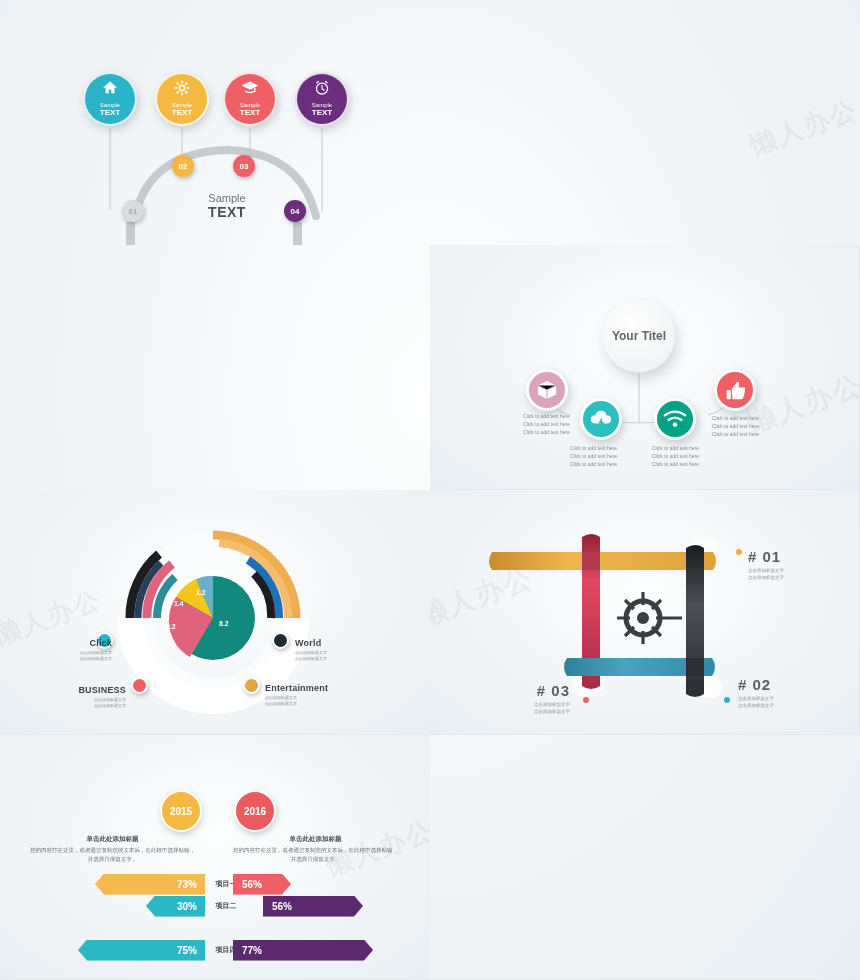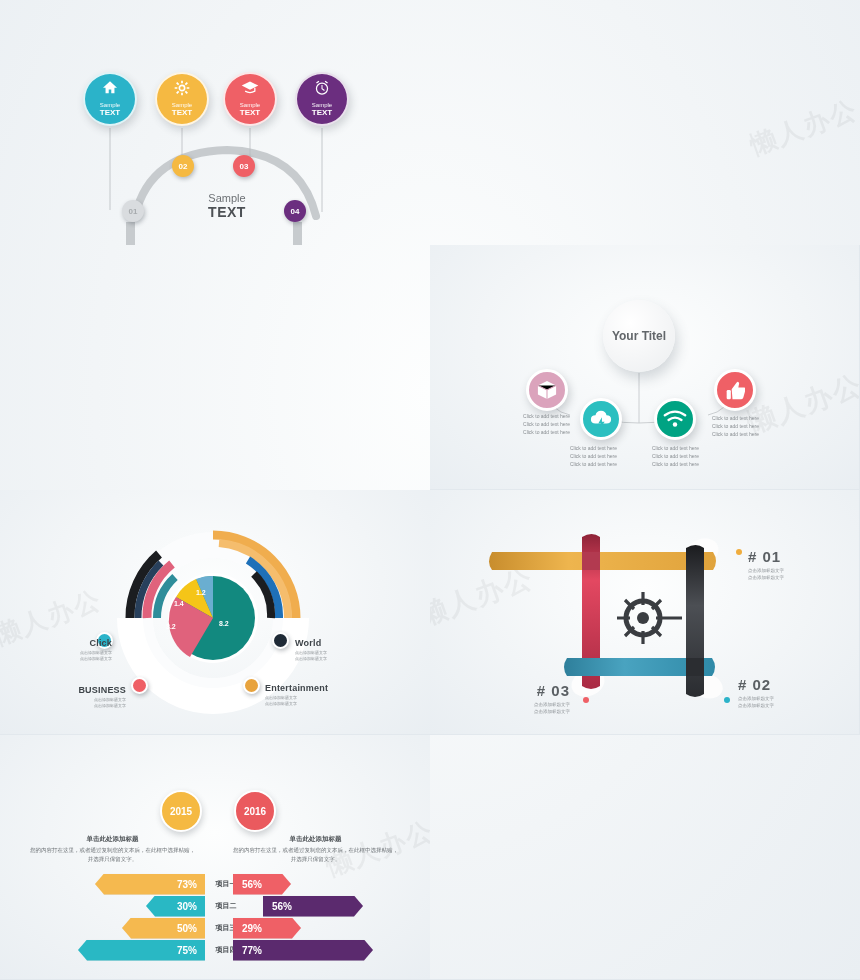--- a/index.html
+++ b/index.html
@@ -601,25 +601,20 @@
       <div class="catlbl" style="left:202px; top:6px;">项目一</div>
       <div class="bar R" style="position:absolute; left:233px; width:58px; background:#ef6066;">56%</div>
     </div>
 
     <div class="barrow" style="left:0; top:160px; width:430px;">
       <div class="bar L" style="position:absolute; right:225px; width:59px; background:#29b8c4;">30%</div>
       <div class="catlbl" style="left:202px; top:6px;">项目二</div>
       <div class="bar R" style="position:absolute; left:243px; width:100px; background:#5b2a6e;margin-left:20px;">56%</div>
     </div>
 
-    <div class="barrow" style="left:0; top:182px; width:430px;">
-      <div class="bar L" style="position:absolute; right:225px; width:83px; background:#f5b94f;">50%</div>
-      <div class="catlbl" style="left:202px; top:6px;">项目三</div>
-      <div class="bar R" style="position:absolute; left:233px; width:68px; background:#ef6066;">29%</div>
-    </div>
 
     <div class="barrow" style="left:0; top:204px; width:430px;">
       <div class="bar L" style="position:absolute; right:225px; width:127px; background:#29b8c4;">75%</div>
       <div class="catlbl" style="left:202px; top:6px;">项目四</div>
       <div class="bar R" style="position:absolute; left:233px; width:140px; background:#5b2a6e;">77%</div>
     </div>
   </div>
 
 </div>
 

